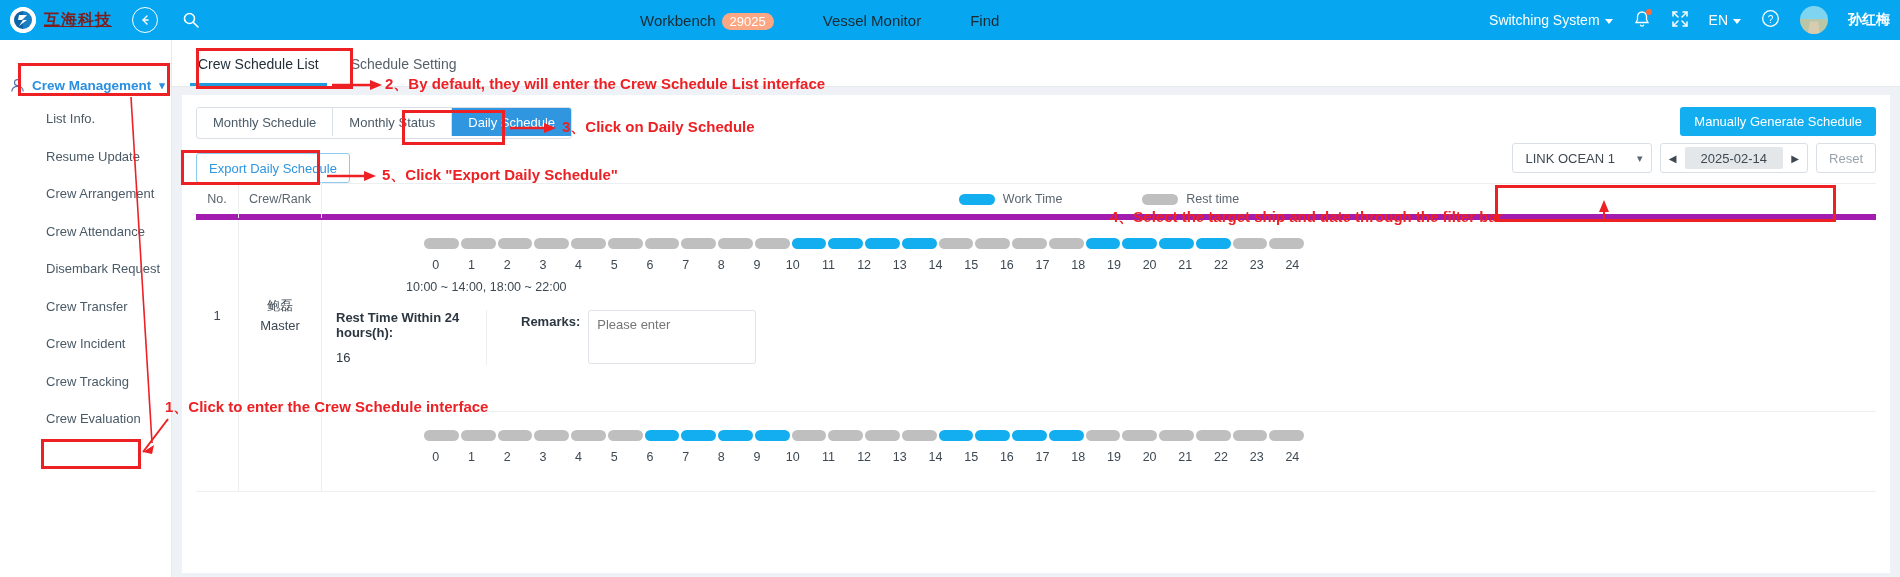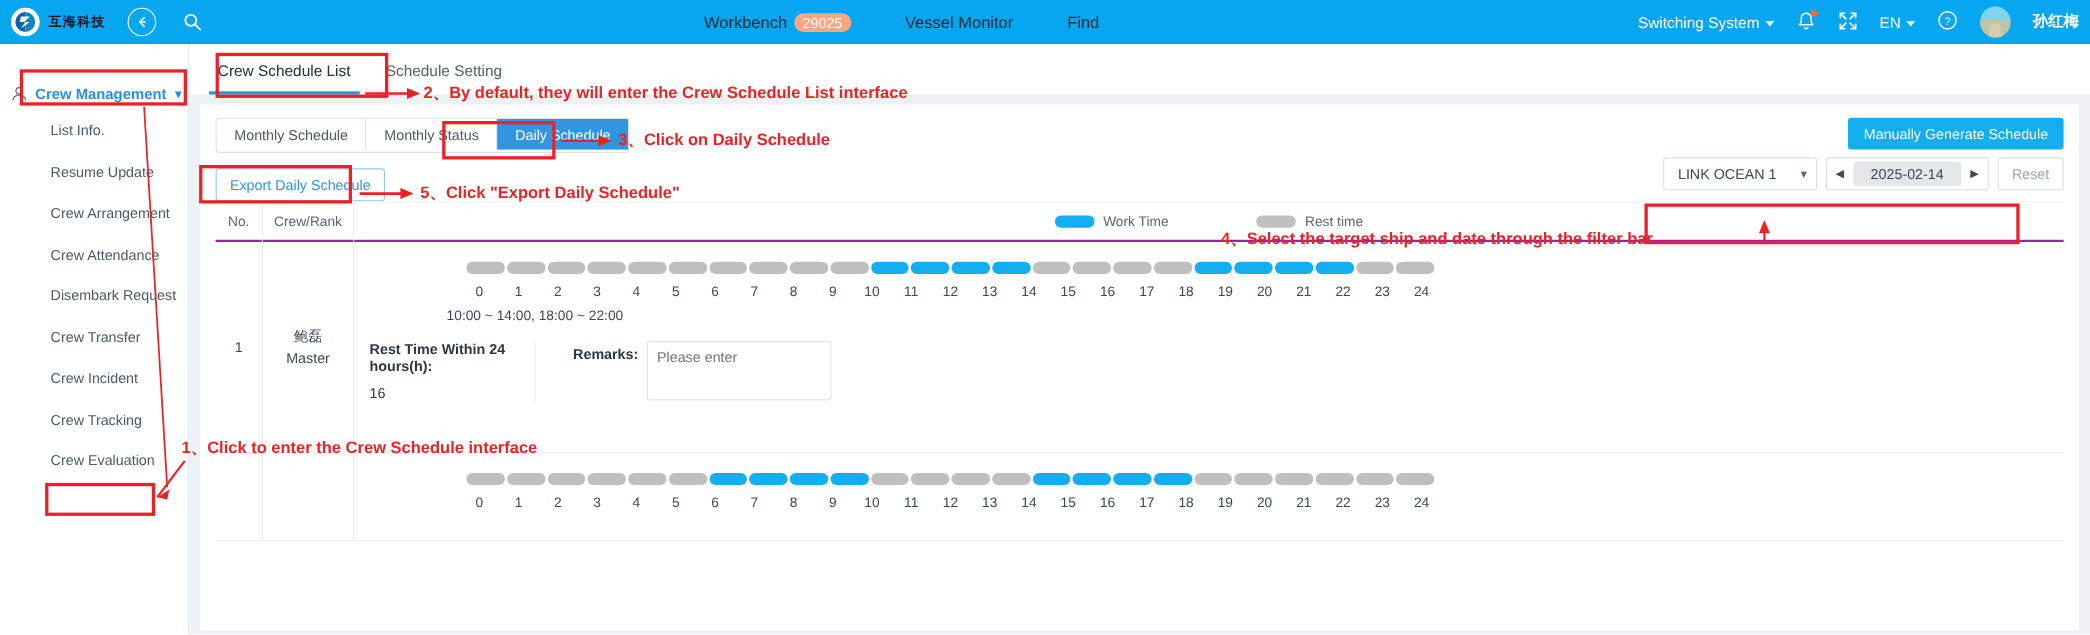--- a/index.html
+++ b/index.html
@@ -16,22 +16,22 @@
     position:absolute; left:0; top:0; width:1900px; height:40px;
     background:#06A7F0; display:flex; align-items:center;
   }
   .logo-wrap{ display:flex; align-items:center; padding-left:10px; }
   .logo-mark{
     width:26px;height:26px;border-radius:50%;background:#fff;
     position:relative; overflow:hidden; flex:none;
   }
   .logo-mark svg{ position:absolute; left:0; top:0; }
   .logo-text{
-    color:#0f172a; font-size:12px; font-weight:bold; margin-left:8px;
-    letter-spacing:1px; white-space:nowrap;
+    color:#7f1d1d; font-size:16px; font-weight:bold; margin-left:8px;
+    letter-spacing:1px; white-space:nowrap;text-decoration:underline;
   }
   .top-icon-btn{
     width:26px;height:26px;border-radius:50%;
     display:flex;align-items:center;justify-content:center;
     margin-left:20px; cursor:pointer;
   }
   .circ{ border:1.4px solid #fff; }
   .top-center{
     position:absolute; left:640px; top:0; height:40px;
     display:flex; align-items:center; gap:49px;
@@ -145,21 +145,21 @@
   .dw-val{ background:#e4e7ea; height:22px; display:flex;align-items:center;
     padding:0 16px; font-size:13px; color:#3d4852; border-radius:2px; cursor:pointer;}
   .btn-reset{
     border:1px solid #d9dfe5;border-radius:3px;height:30px;padding:0 12px;
     background:#fff;color:#9aa3ab;font-size:13px;cursor:pointer;font-family:inherit;
   }
 
   
   .tbl{ position:absolute; left:14px; top:88px; right:14px; }
   .thead{
-    display:flex; border-top:1px solid #eceff2; border-bottom:2px solid #a21caf;
+    display:flex; border-top:1px solid #eceff2; border-bottom:6px solid #a21caf;
     height:37px; align-items:center;justify-content:flex-end;
   }
   .th-no{ width:42px; text-align:center; font-size:12.5px; color:#5b6670;}
   .th-crew{ width:84px; text-align:center; font-size:12.5px; color:#5b6670;
     border-left:1px solid #eceff2; border-right:1px solid #eceff2; height:37px;
     display:flex;align-items:center;justify-content:center;}
   .th-rest{ flex:1; display:flex; align-items:center; justify-content:center; gap:0;}
   .legend{ display:flex; align-items:center; gap:8px; margin-right:80px;}
   .lg-pill{ width:36px;height:11px;border-radius:6px;}
   .lg-work{ background:#12AEF0;}

